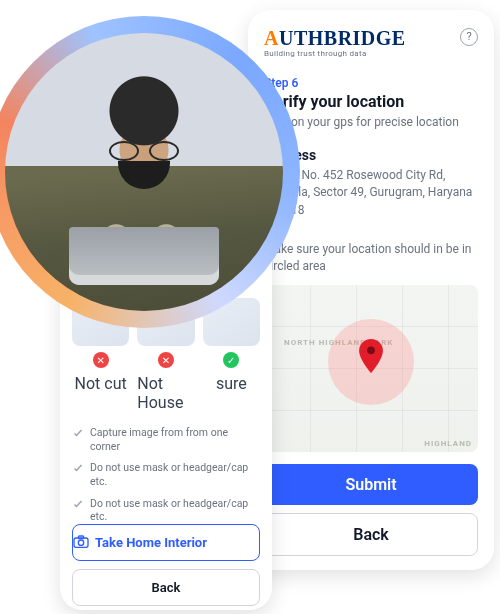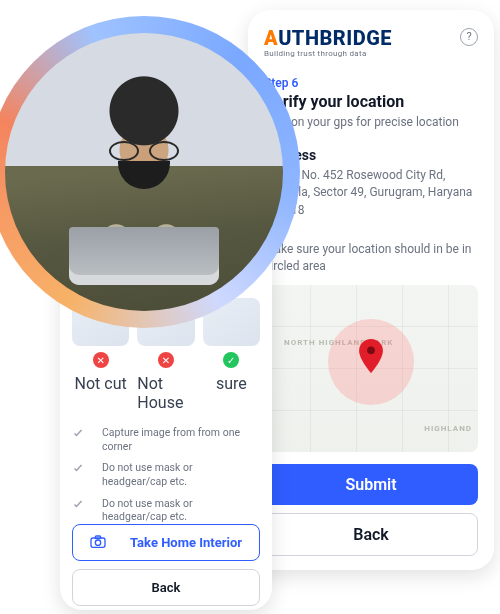--- a/index.html
+++ b/index.html
@@ -21,21 +21,21 @@
     height: 560px;
     background: #fff;
     border-radius: 22px;
     box-shadow: 0 6px 20px rgba(0,0,0,0.12);
     padding: 18px 16px 14px 16px;
     display: flex;
     flex-direction: column;
   }
   .brand-row { display:flex; align-items:flex-start; justify-content:space-between; }
   .brand { display:flex; flex-direction:column; line-height:1; }
-  .brand-main { font-size: 20px; font-weight: 800; letter-spacing: .5px; color:#002b66; }
+  .brand-main { font-size: 20px; font-weight: 800; letter-spacing: .5px; color:#002b66;font-family:Liberation Serif, serif; }
   .brand-main .tri { color:#ff7a00; font-weight:900; }
   .brand-sub { font-size: 8px; color:#6b7280; margin-top:2px; letter-spacing:.3px;}
   .help-ic { width:18px; height:18px; border:1.5px solid #9ca3af; border-radius:50%; color:#6b7280; font-size:11px; text-align:center; line-height:16px; }
   .step { color:#2f5dff; font-size:12px; font-weight:600; margin-top:18px;}
   .step-title { font-size:16px; font-weight:700; color:#111827; margin-top:2px;}
   .step-hint { font-size:12px; color:#6b7280; margin-top:4px;}
   .addr-label { font-size:14px; font-weight:700; color:#111827; margin-top:18px;}
   .addr-text { font-size:12px; color:#6b7280; margin-top:4px; line-height:1.45;}
   .loc-note { font-size:12px; color:#6b7280; margin-top:22px; line-height:1.4;}
   .map {
@@ -80,28 +80,28 @@
     flex-direction:column;
   }
   .samples { display:flex; gap:8px; margin-top:128px; }
   .samp { flex:1; display:flex; flex-direction:column; align-items:center; gap:6px;}
   .thumb { width:100%; height:48px; border-radius:8px; background:linear-gradient(145deg,#e9eef5,#dbe3ee); position:relative;}
   .badge { width:16px; height:16px; border-radius:50%; display:flex; align-items:center; justify-content:center; font-size:10px; color:#fff;}
   .badge.bad { background:#ef4444;}
   .badge.good { background:#22c55e;}
   .samp-label { font-size:16px; color:#374151;}
   .tips { margin-top:14px; display:flex; flex-direction:column; gap:8px; }
-  .tip { display:flex; gap:18px; align-items:flex-start; }
+  .tip { display:flex; gap:6px; align-items:flex-start; }
   .tick { width:12px; height:12px; flex:none; margin-top:1px;}
   .tick svg { width:12px; height:12px; stroke:#9ca3af;}
   .tip span { font-size:10.5px; color:#6b7280; line-height:1.3;}
   .btn-left-primary {
     margin-top:auto; border:1.4px solid #2f5dff; color:#2f5dff;
     border-radius:8px; padding:10px 0; font-size:13px; font-weight:700;
-    display:flex; align-items:center; justify-content:center; gap:24px;
+    display:flex; align-items:center; gap:6px;
     cursor:pointer;
   }
   .cam-ic { width:16px; height:14px; }
   .btn-left-secondary {
     margin-top:8px; border:1px solid #d1d5db; border-radius:8px;
     padding:10px 0; font-size:13px; font-weight:600; text-align:center;
     cursor:pointer; color:#111827;
   }
 
   
@@ -171,21 +171,21 @@
   <div class="step-title">Verify your location</div>
   <div class="step-hint">Turn on your gps for precise location</div>
 
   <div class="addr-label">Address</div>
   <div class="addr-text">House No. 452 Rosewood City Rd, Ghasola, Sector 49, Gurugram, Haryana 122018</div>
 
   <div class="loc-note">Make sure your location should in be in circled area</div>
 
   <div class="map">
     <div class="nbhd" style="left:20px; top:54px;">NORTH HIGHLAND PARK</div>
-    <div class="nbhd" style="right:6px; bottom:18px;">HIGHLAND</div>
+    <div class="nbhd" style="right:6px; bottom:3px;">HIGHLAND</div>
     <div class="pin-zone">
       <svg class="pin-svg" viewBox="0 0 24 30">
         <path d="M12 0C6 0 1.5 4.6 1.5 10.3 1.5 18 12 30 12 30s10.5-12 10.5-19.7C22.5 4.6 18 0 12 0z" fill="#e11d2a"></path>
         <circle cx="12" cy="10" r="3.4" fill="#7a0b12"></circle>
       </svg>
     </div>
   </div>
 
   <div class="btn btn-primary">Submit</div>
   <div class="btn btn-outline">Back</div>

